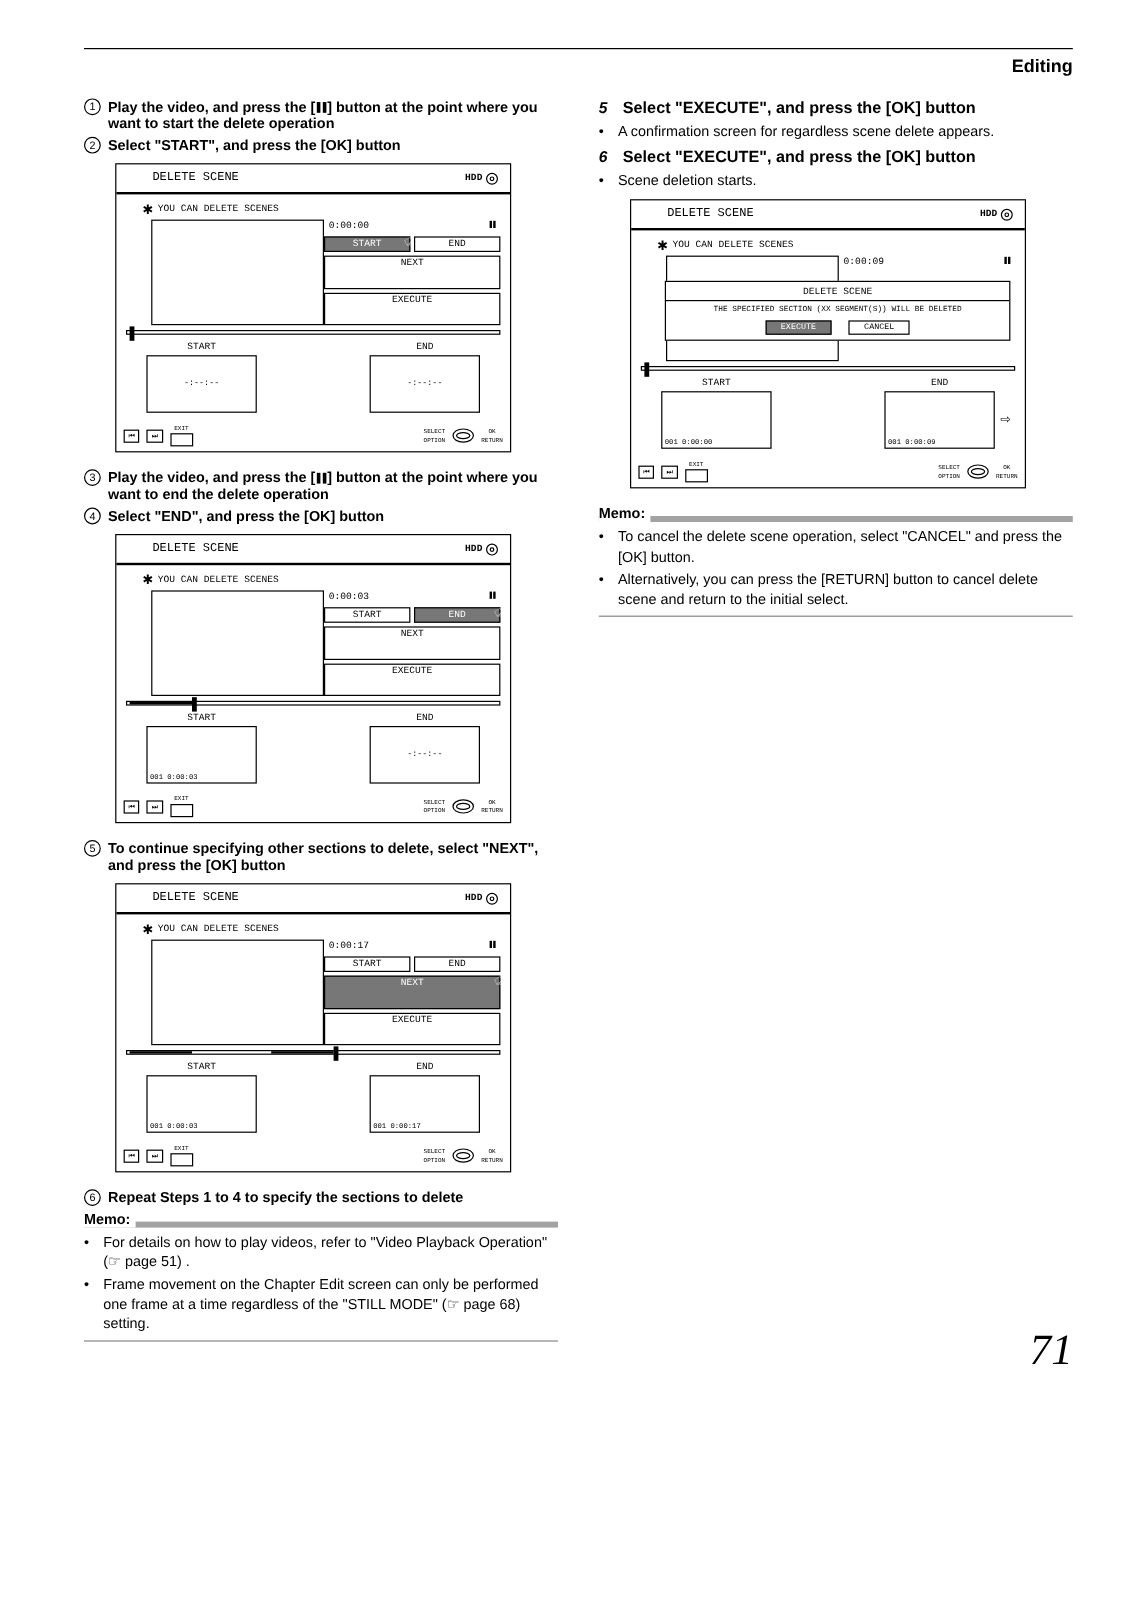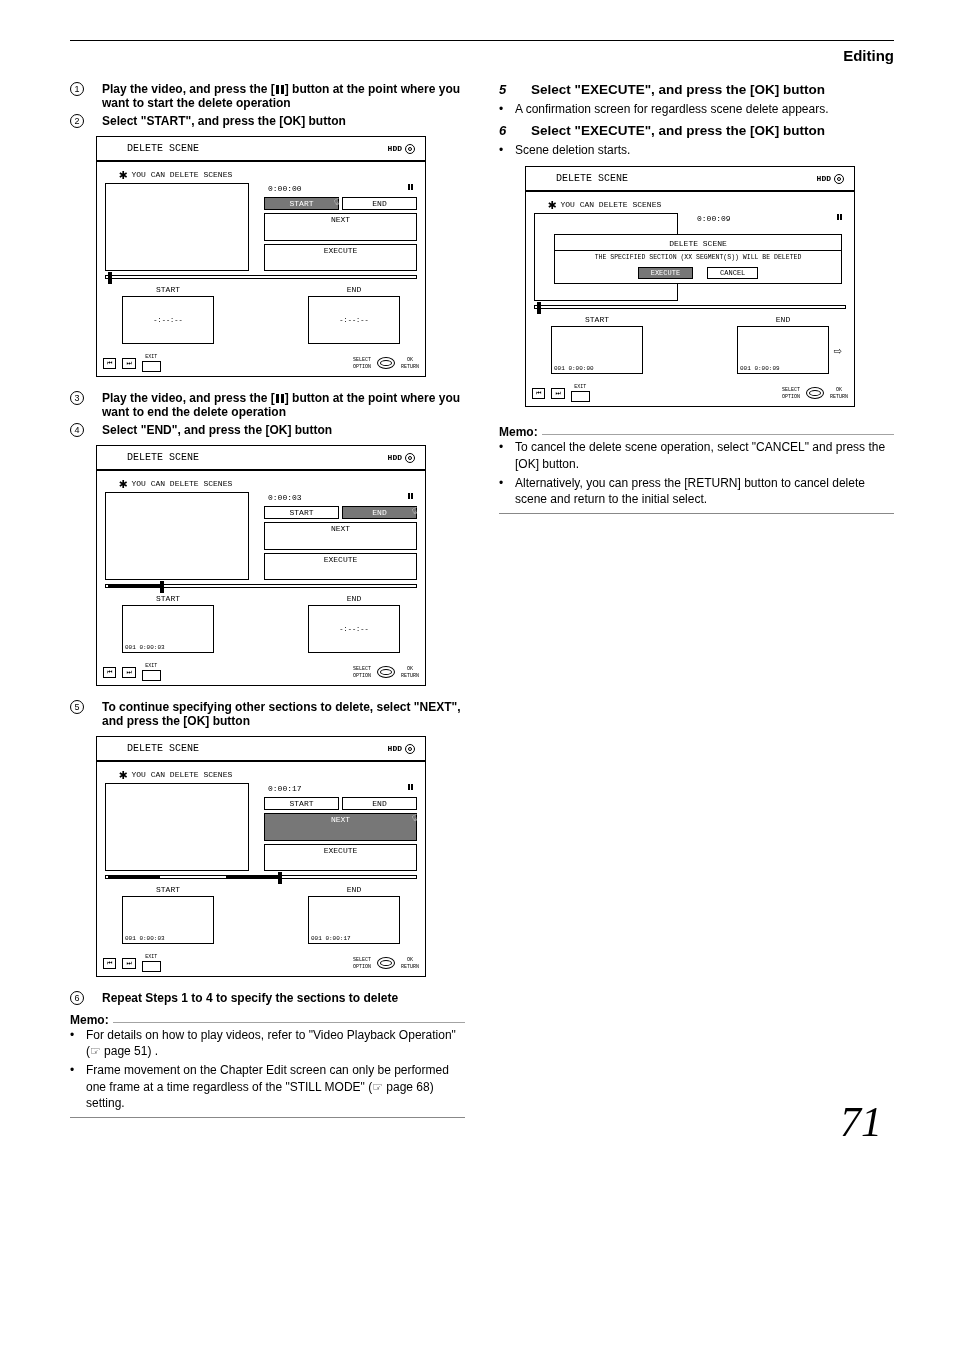--- a/index.html
+++ b/index.html
@@ -50,21 +50,21 @@
     font-weight: normal;
     font-style: normal;
   }
   .ital-num {
     font-style: italic;
     font-weight: bold;
     font-size: 13px;
     width: 14px;
     display: inline-block;
   }
-  .step-text { flex: 1; font-weight: bold; margin-left: 12px; }
+  .step-text { flex: 1; font-weight: bold; }
   .pause-icon {
     display: inline-block;
     width: 8px;
     height: 9px;
     position: relative;
     vertical-align: middle;
     margin: 0 1px;
   }
   .pause-icon::before, .pause-icon::after {
     content: "";
@@ -78,21 +78,21 @@
   .pause-icon::after { right: 0; }
   .bullet-item {
     display: flex;
     gap: 6px;
     font-size: 12px;
     margin: 3px 0;
     line-height: 1.35;
   }
   .bullet-item .b { flex-shrink: 0; width: 10px; }
   .memo-line {
-    border-bottom: 1px solid #a3a3a3;
+    border-bottom: 5px solid #a3a3a3;
     margin-bottom: 4px;
     position: relative;
     height: 14px;
   }
   .memo-line span {
     position: absolute;
     bottom: -5px;
     left: 0;
     background: #fff;
     padding-right: 4px;
@@ -144,21 +144,22 @@
     display: flex;
     align-items: center;
     gap: 4px;
   }
   .asterisk {
     font-size: 14px;
     line-height: 8px;
   }
   .vid-controls-row {
     display: flex;
-    gap: 15px;
+    gap: 0;
+    margin-left: 21px;
   }
   .video-box {
     width: 144px;
     height: 88px;
     border: 1px solid #000;
   }
   .ctrl-stack {
     flex: 1;
     display: flex;
     flex-direction: column;
@@ -306,24 +307,24 @@
     border: 1px solid #000;
     padding: 1px 12px;
     font-size: 7px;
     position: relative;
   }
   .dbtn.sel { background: #777; color: #fff; }
 
   .page-num {
     position: absolute;
     bottom: 12px;
-    right: 72px;
+    right: 60px;
     font-family: Georgia, "Times New Roman", serif;
     font-style: italic;
-    font-size: 42px;
+    font-size: 36px;
   }
 
   
   .side-arrow {
     position: absolute;
     right: -14px;
     top: 50%;
     transform: translateY(-50%);
     font-size: 14px;
     color: #000;

